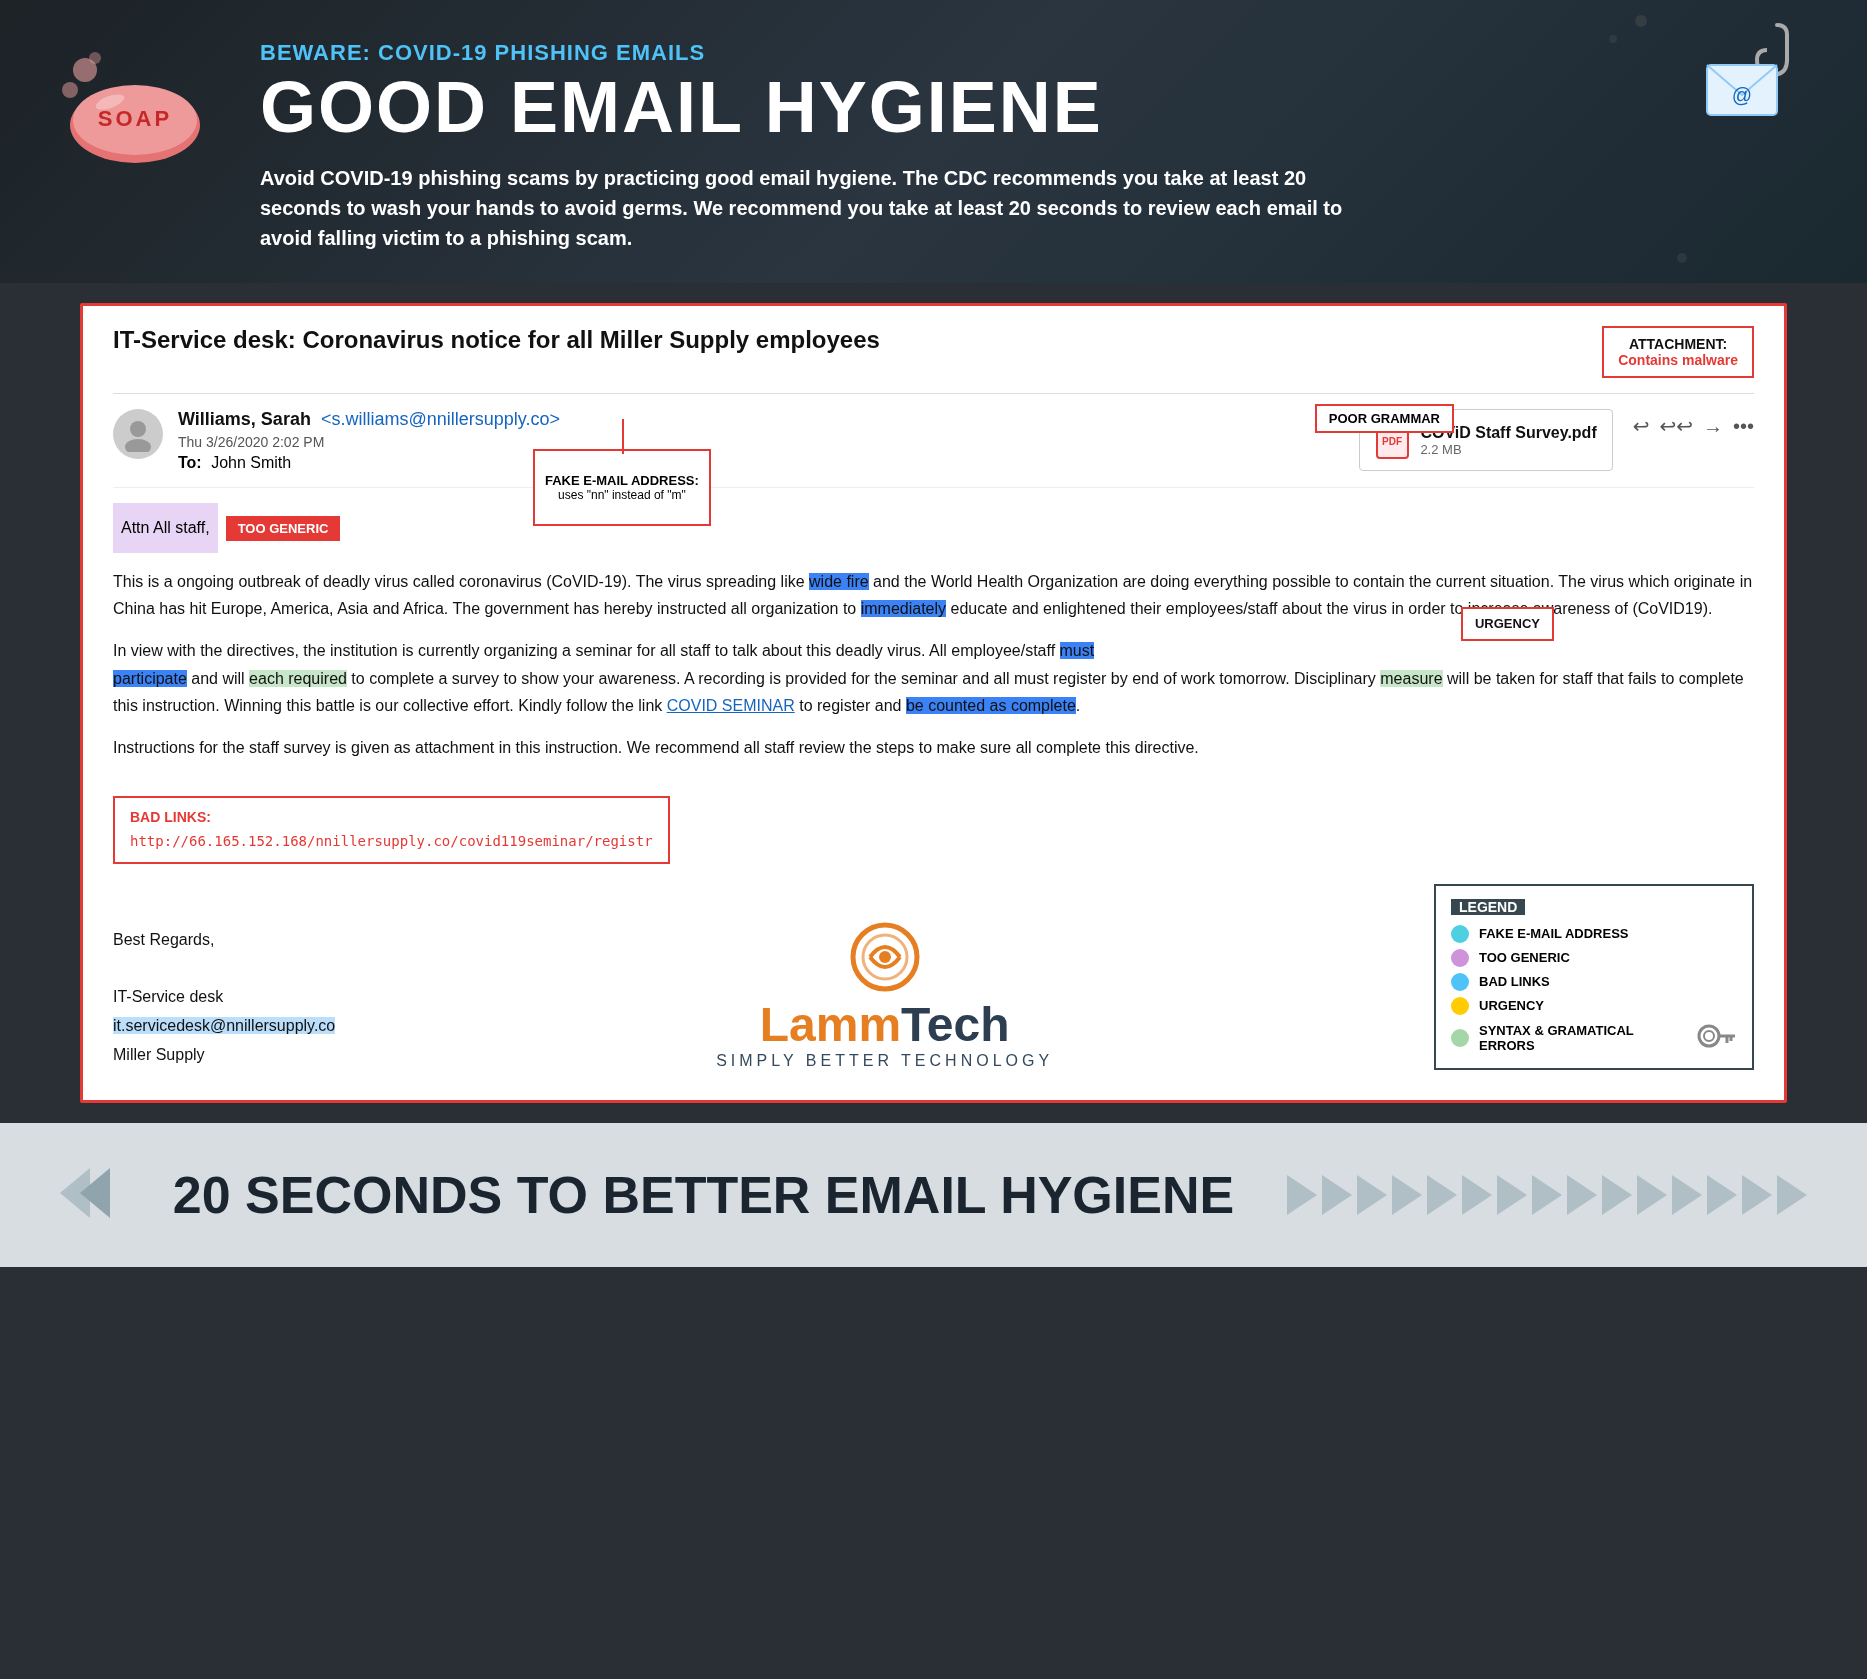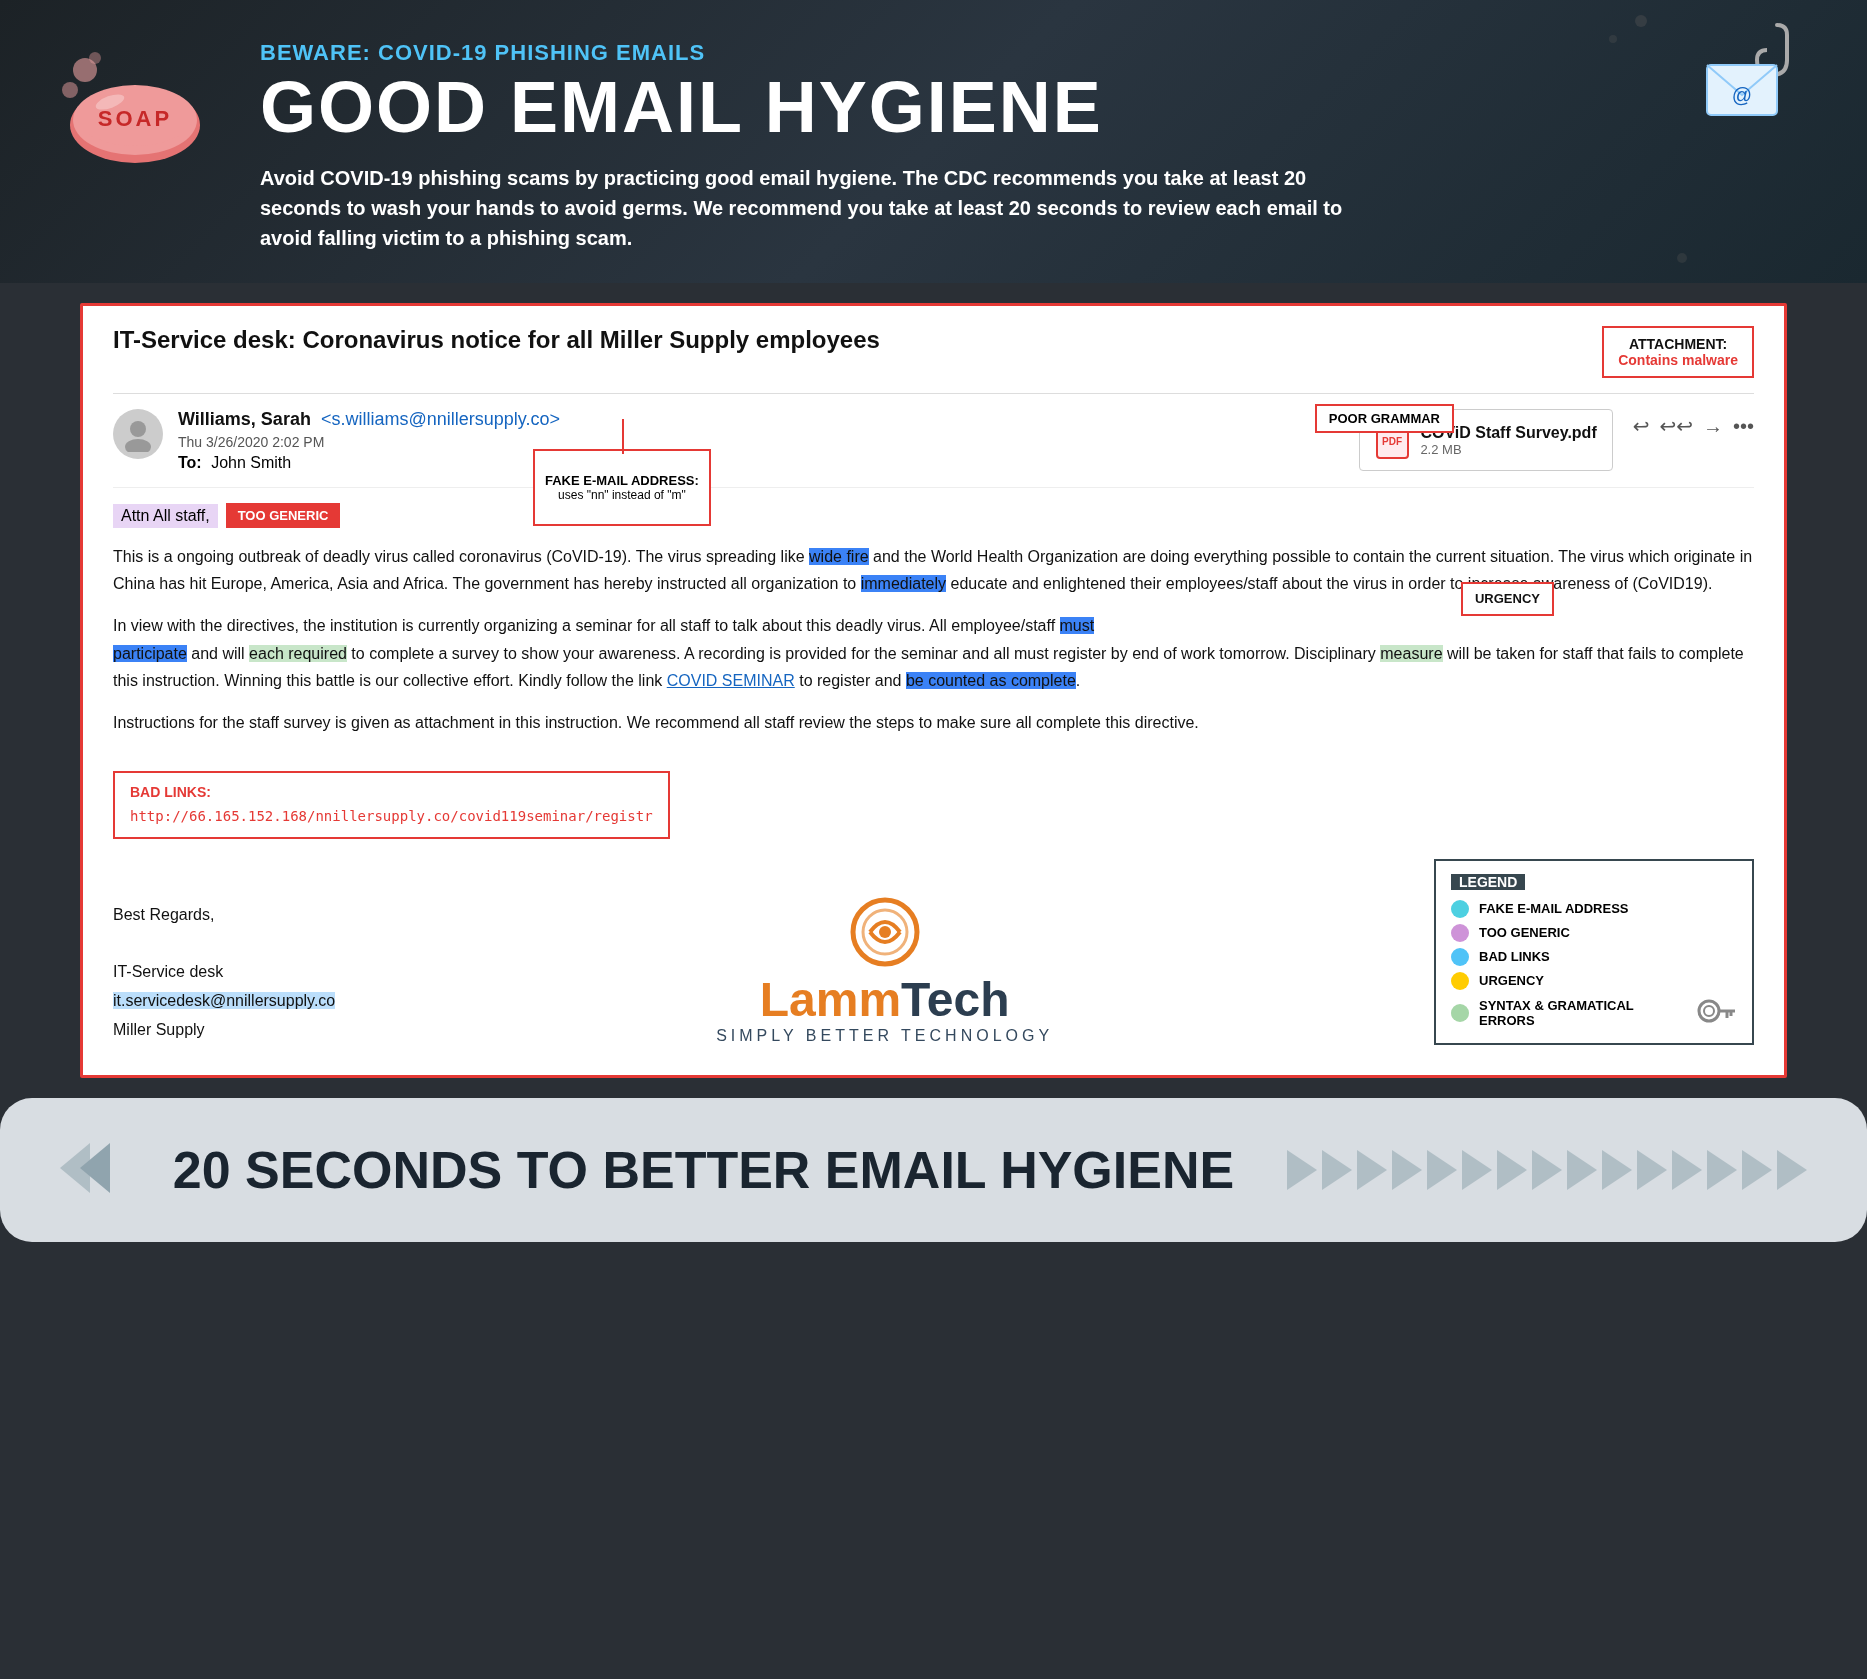--- a/index.html
+++ b/index.html
@@ -272,21 +272,20 @@
     }
 
     
     .footer-section {
       background: #eceff1;
       padding: 40px 60px;
       display: flex;
       justify-content: space-between;
       align-items: center;
       margin-top: 20px;
-      border-radius: 32px;
     }
 
     .footer-title {
       font-size: 52px;
       font-weight: 900;
       color: #1a2530;
       text-transform: uppercase;
     }
 
     .footer-arrows {
@@ -408,21 +407,21 @@
       </div>
 
       <div style="position:absolute;top:10px;right:300px;z-index:20;border-radius:8px;">
         <div style="border:2px solid #e53935;background:white;padding:5px 12px;font-size:13px;font-weight:bold;">
           <span>POOR GRAMMAR</span>
         </div>
       </div>
     </div>
 
     <div class="email-salutation" style="margin-top:15px;">
-      <span style="background:#e8d5f5;padding:3px 8px;font-size:16px;">Attn All staff,</span>
+      <span style="background:#e8d5f5;padding:16px 8px;font-size:16px;">Attn All staff,</span>
       <div style="border:2px solid #e53935;background:#e53935;color:white;font-size:13px;font-weight:bold;padding:3px 10px;text-transform:uppercase;">TOO GENERIC</div>
     </div>
 
     <div class="email-body" style="position:relative;">
       <p>
         This is a ongoing outbreak of deadly virus called coronavirus (CoVID-19). The virus spreading like <span class="highlight-yellow">wide fire</span> and the World Health Organization are doing everything possible to contain the current situation. The virus which originate in China has hit Europe, America, Asia and Africa. The government has hereby instructed all organization to <span class="highlight-yellow">immediately</span> educate and enlightened their employees/staff about the virus in order to increase awareness of (CoVID19).
       </p>
 
       
       <div style="position:relative;margin-bottom:5px;">

